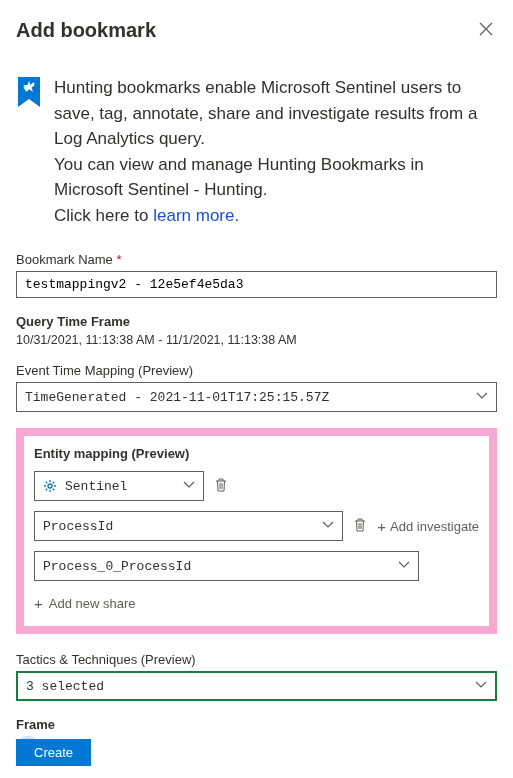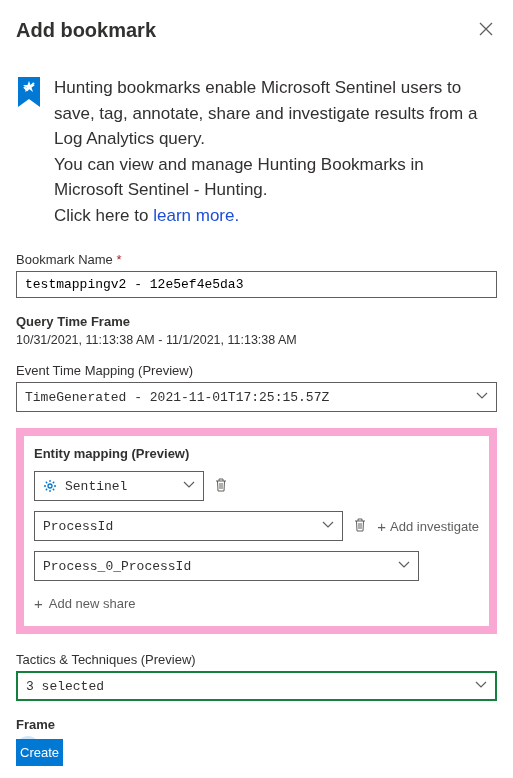--- a/index.html
+++ b/index.html
@@ -157,21 +157,21 @@
   }
   .footer {
     position: absolute;
     bottom: 12px;
     left: 16px;
   }
   .primary-btn {
     background: #0078d4;
     color: #fff;
     border: none;
-    padding: 6px 4px;
+    padding: 6px 18px;
     font-size: 13px;
     font-family: inherit;
     cursor: pointer;
   }
   .row-wrap {
     display: flex;
     align-items: center;
     gap: 8px;
   }
   .add-identifier {

